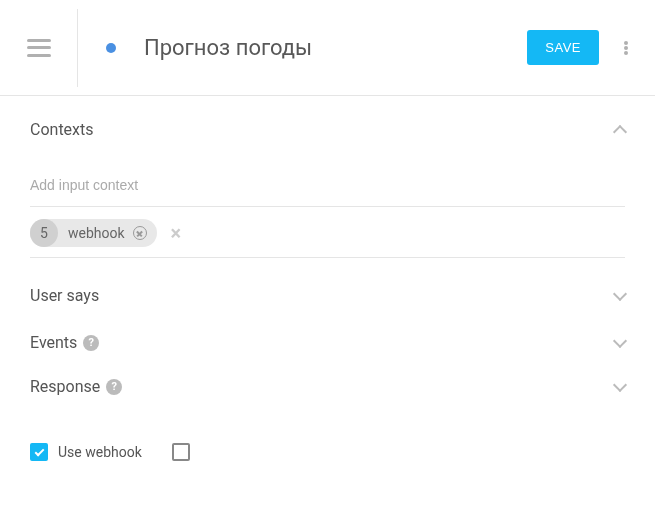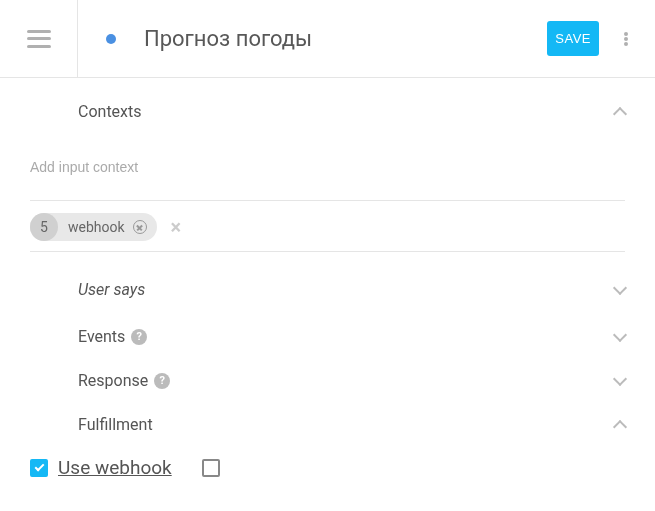--- a/index.html
+++ b/index.html
@@ -6,21 +6,21 @@
     body {
       font-family: -apple-system, BlinkMacSystemFont, "Segoe UI", Roboto, Helvetica, Arial, sans-serif;
       background: #fff;
       color: #333;
       width: 655px;
       height: 511px;
     }
     .header {
       display: flex;
       align-items: center;
-      height: 78px;
+      height: 96px;
       border-bottom: 1px solid #e5e5e5;
       padding: 0 20px 0 0;
     }
     .hamburger-wrap {
       width: 78px;
       height: 78px;
       display: flex;
       align-items: center;
       justify-content: center;
       border-right: 1px solid #e5e5e5;
@@ -54,21 +54,21 @@
     }
     .page-title {
       font-size: 22px;
       font-weight: 400;
       color: #585858;
     }
     .save-btn {
       background: #14b8f5;
       color: #fff;
       border: none;
-      padding: 10px 8px;
+      padding: 10px 18px;
       font-size: 13px;
       letter-spacing: 0.5px;
       border-radius: 3px;
       cursor: pointer;
       margin-right: 18px;
       font-weight: 500;
     }
     .more-icon {
       width: 18px;
       height: 18px;
@@ -97,32 +97,31 @@
       align-items: center;
       justify-content: space-between;
       cursor: pointer;
     }
     .section-title {
       font-size: 16px;
       color: #555;
       font-weight: 400;
       display: flex;
       align-items: center;
-      margin-left: 48px;
     }
     .chevron {
       width: 10px;
       height: 10px;
       border-right: 2px solid #bbb;
       border-bottom: 2px solid #bbb;
     }
     .chevron.up { transform: rotate(-135deg); margin-top: 4px; }
     .chevron.down { transform: rotate(45deg); margin-bottom: 4px; }
     .context-input-row {
-      padding: 18px 0 24px 0;
+      padding: 18px 0 12px 0;
       border-bottom: 1px solid #e5e5e5;
     }
     .context-input-row.first { padding-top: 36px; }
     .placeholder-input {
       border: none;
       outline: none;
       font-size: 14px;
       color: #aaa;
       width: 100%;
       background: transparent;
@@ -194,21 +193,21 @@
       border-radius: 50%;
       background: #bbb;
       color: #fff;
       font-size: 11px;
       display: inline-flex;
       align-items: center;
       justify-content: center;
       margin-left: 6px;
       font-weight: bold;
     }
-    .section.sep-top { border-top: 0; padding-top: 22px; font-style: italic; }
+    .section.sep-top { border-top: 0; padding-top: 22px; }
     .section.tight { padding: 11px 0; }
     .fulfillment-body {
       padding-top: 22px;
       display: flex;
       gap: 30px;
     }
     .checkbox-group {
       display: flex;
       align-items: center;
       gap: 10px;
@@ -232,23 +231,22 @@
     }
     .checkmark {
       width: 5px;
       height: 9px;
       border-right: 2px solid #fff;
       border-bottom: 2px solid #fff;
       transform: rotate(45deg);
       margin-bottom: 2px;
     }
     .checkbox-label {
-      font-size: 19px;
+      font-size: 14px;
       color: #555;
-      text-decoration: underline;
     }
     .contexts-section { padding-top: 24px; padding-bottom: 6px; }
   </style>
 </head>
 <body>
 
 <div class="header">
   <div class="hamburger-wrap">
     <div class="hamburger">
       <span></span>
@@ -310,24 +308,20 @@
     <div class="section-header">
       <div class="section-title">
         <span>Response</span>
         <span class="help-icon">?</span>
       </div>
       <div class="chevron down"></div>
     </div>
   </div>
 
   <div class="section">
-    <div class="section-header">
-      <div class="section-title">Fulfillment</div>
-      <div class="chevron up"></div>
-    </div>
     <div class="fulfillment-body">
       <label class="checkbox-group">
         <span class="checkbox checked">
           <span class="checkmark"></span>
         </span>
         <span class="checkbox-label">Use webhook</span>
       </label>
       <label class="checkbox-group">
         <span class="checkbox unchecked"></span>
       </label>

